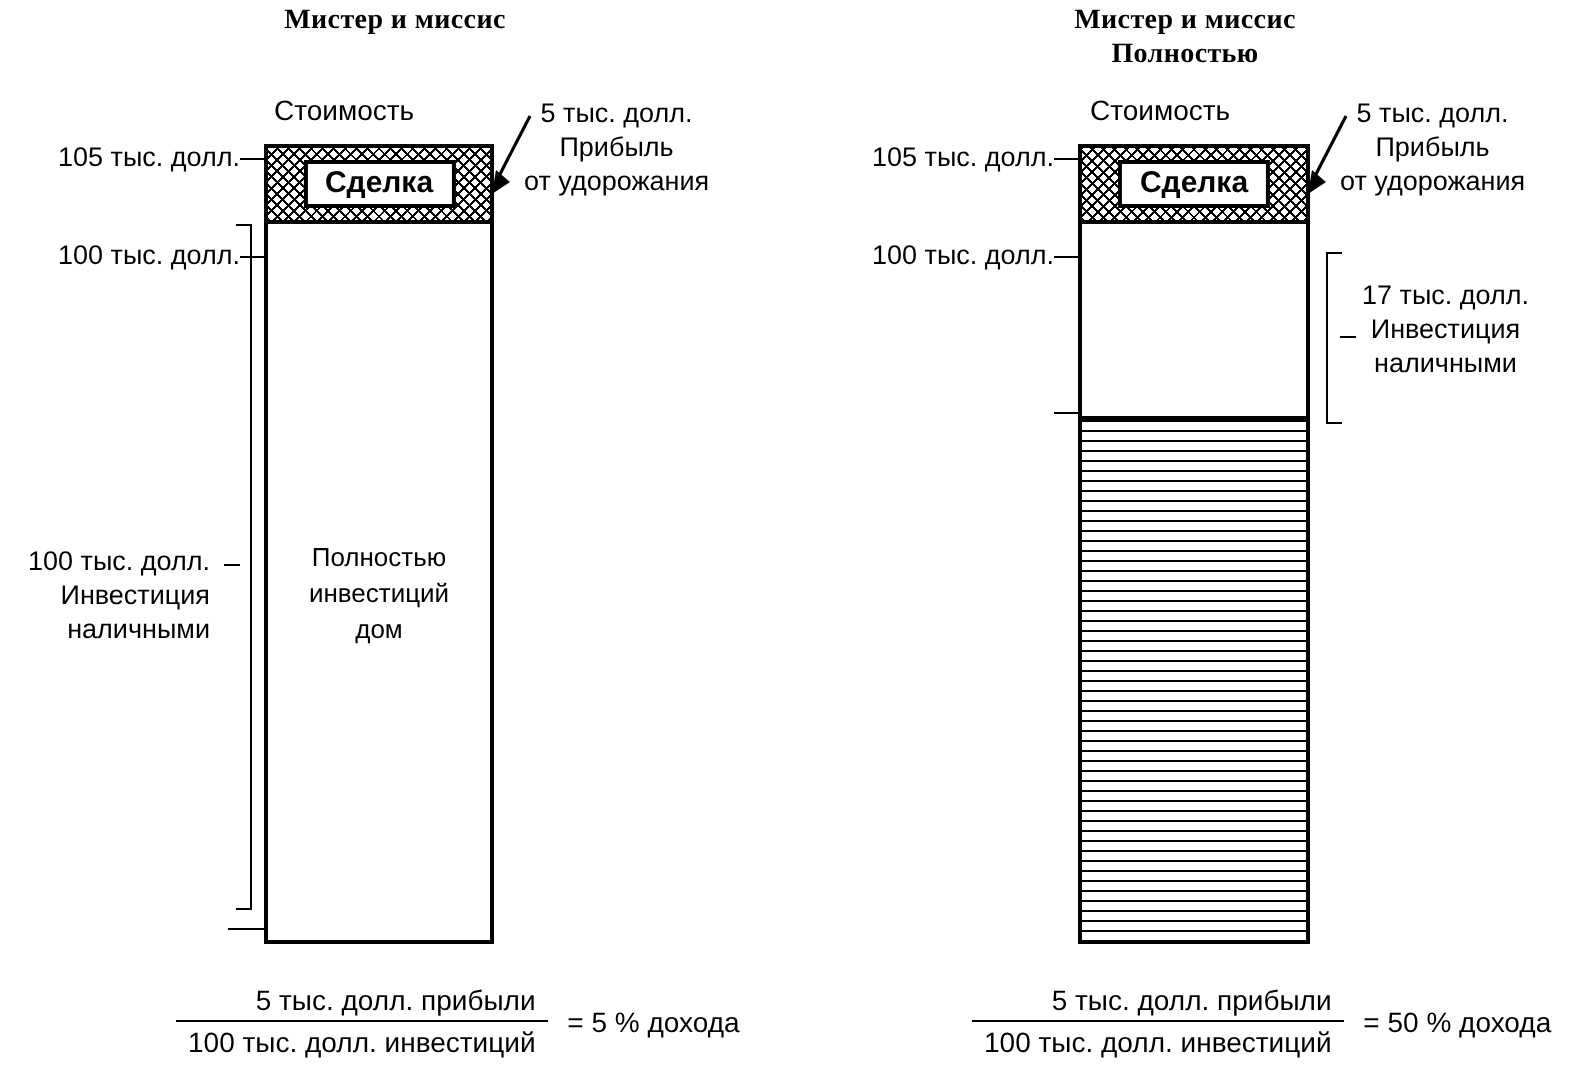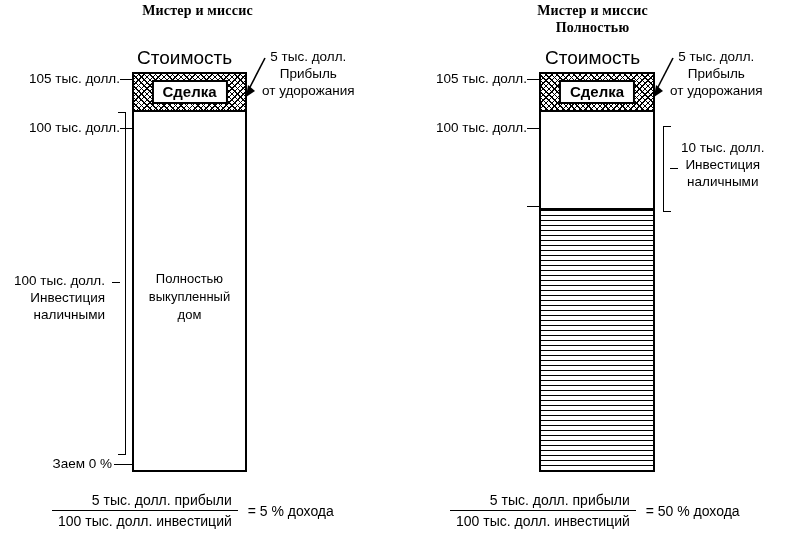--- a/index.html
+++ b/index.html
@@ -33,21 +33,21 @@
     font-weight: bold;
     font-size: 14px;
     line-height: 17px;
     letter-spacing: 0.2px;
   }
   .title .l2 { display: block; }
 
   .cost-label {
     position: absolute;
     font-family: "Liberation Sans", sans-serif;
-    font-size: 19px;
+    font-size: 14px;
     white-space: nowrap;
   }
 
   
   .column {
     position: absolute;
     border: 2px solid #000;
     box-sizing: border-box;
     background: #eab308;
   }
@@ -143,21 +143,21 @@
     font-family: "Liberation Sans", sans-serif;
     font-size: 14px;
     white-space: nowrap;
   }
   .frac {
     display: inline-block;
     vertical-align: middle;
     text-align: right;
   }
   .frac .num { padding: 0 6px 2px 6px; }
-  .frac .den { padding: 2px 6px 0 6px; border-top: 1.5px solid #000; }
+  .frac .den { padding: 2px 6px 0 6px; border-top: 1.5px solid #000; margin-left: 36px; }
   .eqpart {
     display: inline-block;
     vertical-align: middle;
     padding-left: 6px;
   }
 </style>
 </head>
 <body>
 
 <div class="panel panel-left">
@@ -171,21 +171,21 @@
   <div class="column" style="left:132px; top:72px; width:115px; height:400px;">
 
     <div class="seg-deal">
       <span class="deal-text">Сделка</span>
     </div>
 
     <div class="seg-plain" style="top:38px; bottom:0;"></div>
 
     <div class="house-text" style="top:196px;">
       <span>Полностью</span><br>
-      <span>выкупленный</span><br>
+      <span>инвестиций</span><br>
       <span>дом</span>
     </div>
   </div>
 
   <div class="lbl right-al" style="left:0px; top:70px; width:120px;">105 тыс. долл.</div>
   <div class="hline" style="left:120px; top:79px; width:12px;"></div>
 
   <div class="lbl right-al" style="left:0px; top:119px; width:120px;">100 тыс. долл.</div>
   <div class="hline" style="left:120px; top:128px; width:12px;"></div>
 
@@ -206,21 +206,20 @@
     <span>Инвестиция</span><br>
     <span>наличными</span>
   </div>
   <div class="brace" style="left:112px; top:112px; width:16px; height:350px;">
     <i style="left:13px; top:0; width:1px; height:343px;"></i>
     <i style="left:6px;  top:0; width:8px; height:1px;"></i>
     <i style="left:6px;  top:342px; width:8px; height:1px;"></i>
     <i style="left:0px;  top:170px; width:8px; height:1px;"></i>
   </div>
 
-  <div class="lbl right-al" style="left:0px; top:455px; width:112px;">Заем 0 %</div>
   <div class="hline" style="left:114px; top:464px; width:18px;"></div>
 
   <div class="formula" style="left:52px; top:492px;">
     <span class="frac">
       <span class="num" style="display:block;">5 тыс. долл. прибыли</span>
       <span class="den" style="display:block;">100 тыс. долл. инвестиций</span>
     </span>
     <span class="eqpart">= 5 % дохода</span>
   </div>
 </div>
@@ -265,21 +264,21 @@
     </svg>
   </div>
 
   <div class="brace" style="left:266px; top:126px; width:16px; height:88px;">
     <i style="left:2px;  top:0; width:1px; height:86px;"></i>
     <i style="left:2px;  top:0; width:8px; height:1px;"></i>
     <i style="left:2px;  top:85px; width:8px; height:1px;"></i>
     <i style="left:9px;  top:42px; width:8px; height:1px;"></i>
   </div>
   <div class="lbl left-al" style="left:286px; top:139px;">
-    <span>10 тыс. долл.</span><br>
+    <span>17 тыс. долл.</span><br>
     <span>Инвестиция</span><br>
     <span>наличными</span>
   </div>
 
   <div class="formula" style="left:55px; top:492px;">
     <span class="frac">
       <span class="num" style="display:block;">5 тыс. долл. прибыли</span>
       <span class="den" style="display:block;">100 тыс. долл. инвестиций</span>
     </span>
     <span class="eqpart">= 50 % дохода</span>

